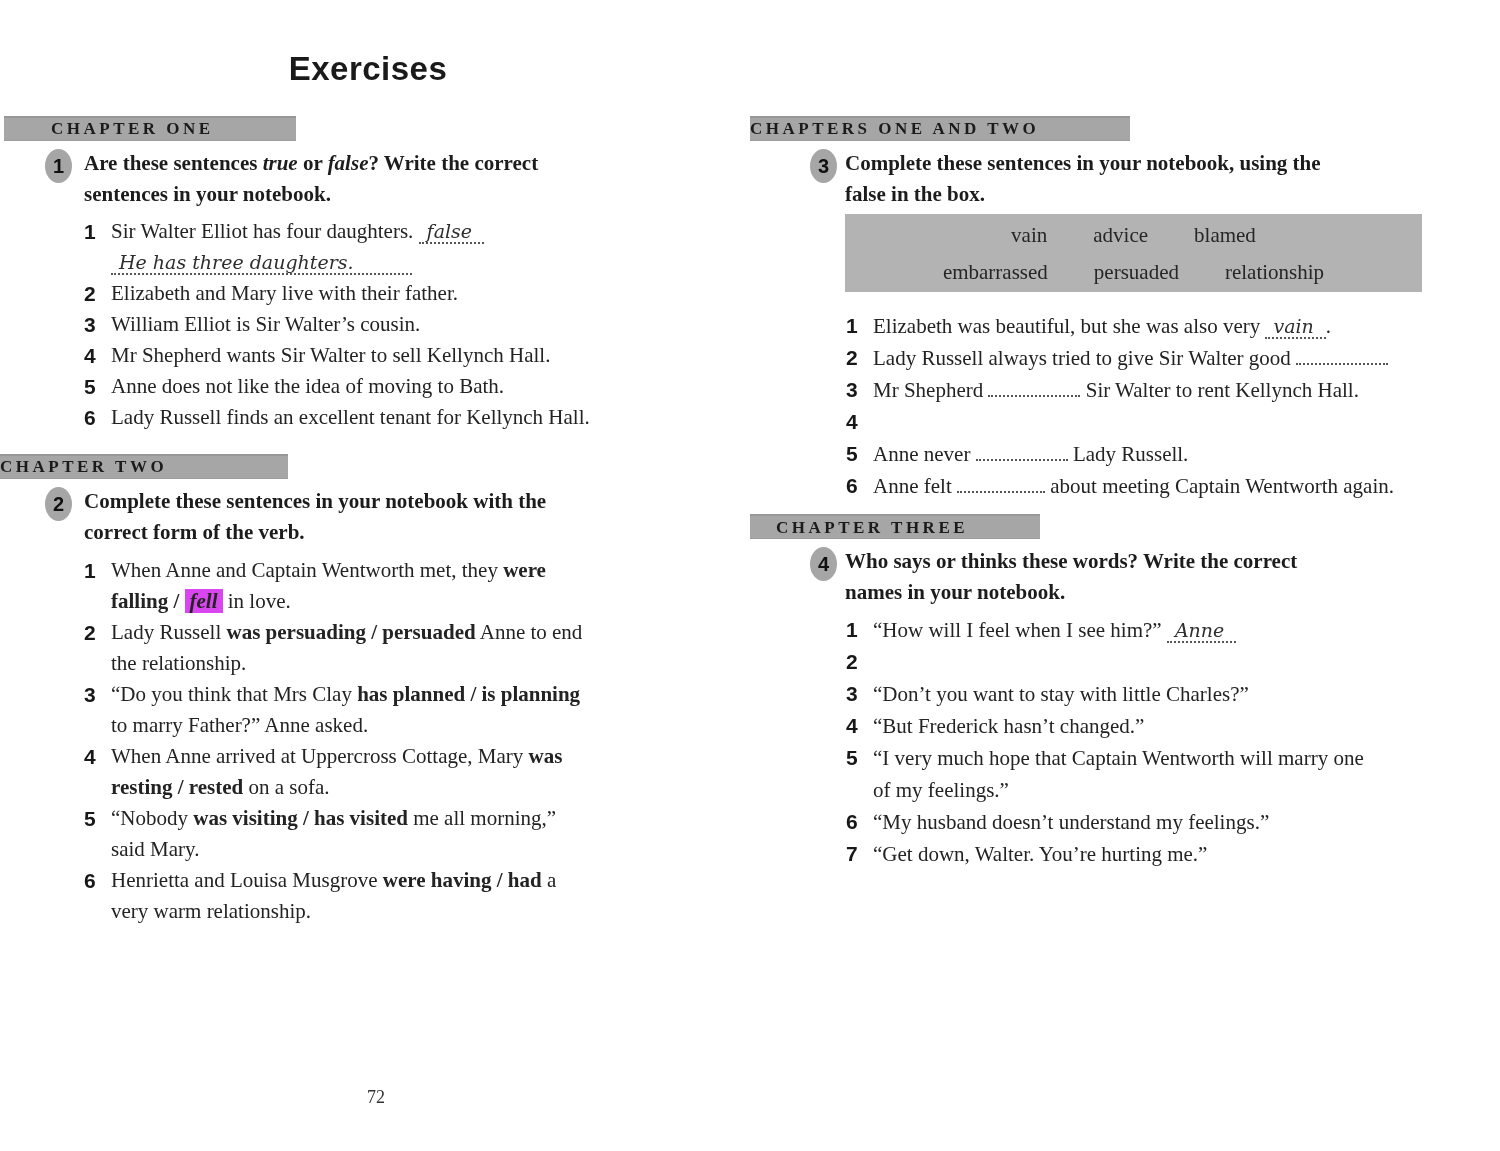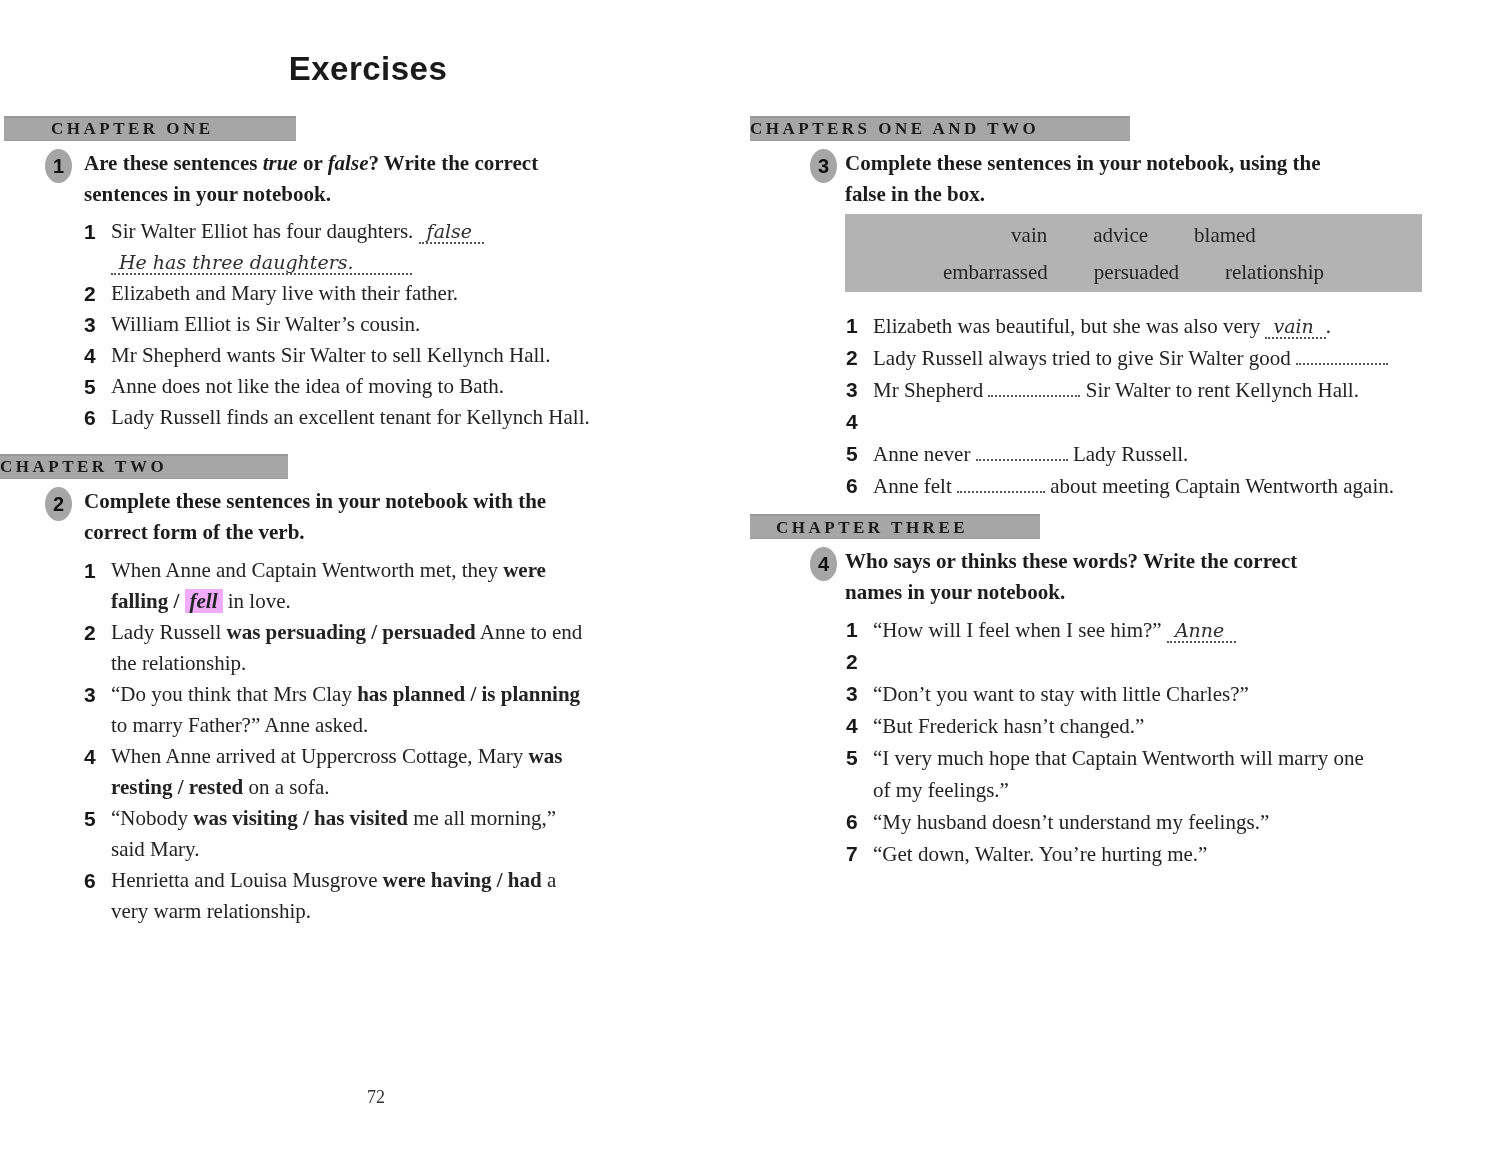--- a/index.html
+++ b/index.html
@@ -74,21 +74,21 @@
     font-weight:bold; color:#181818;
   }
   .item .txt { white-space:nowrap; }
 
   
   .seg-r  { }
   .seg-b  { font-weight:bold; }
   .seg-bi { font-weight:bold; font-style:italic; }
   .seg-hl {
     font-weight:bold; font-style:italic;
-    background:#f0abfc; padding:0 5px;
+    background:#d946ef; padding:0 5px;
   }
   .seg-ans, .seg-ansl {
     font-family:"DejaVu Serif", serif;
     font-style:italic; font-size:19px; color:#2e2e2e;
     border-bottom:2px dotted #555;
     padding:0 12px 0 8px;
   }
   .seg-ansl { padding-right:58px; }
   .seg-dots {
     display:inline-block; height:5px;

